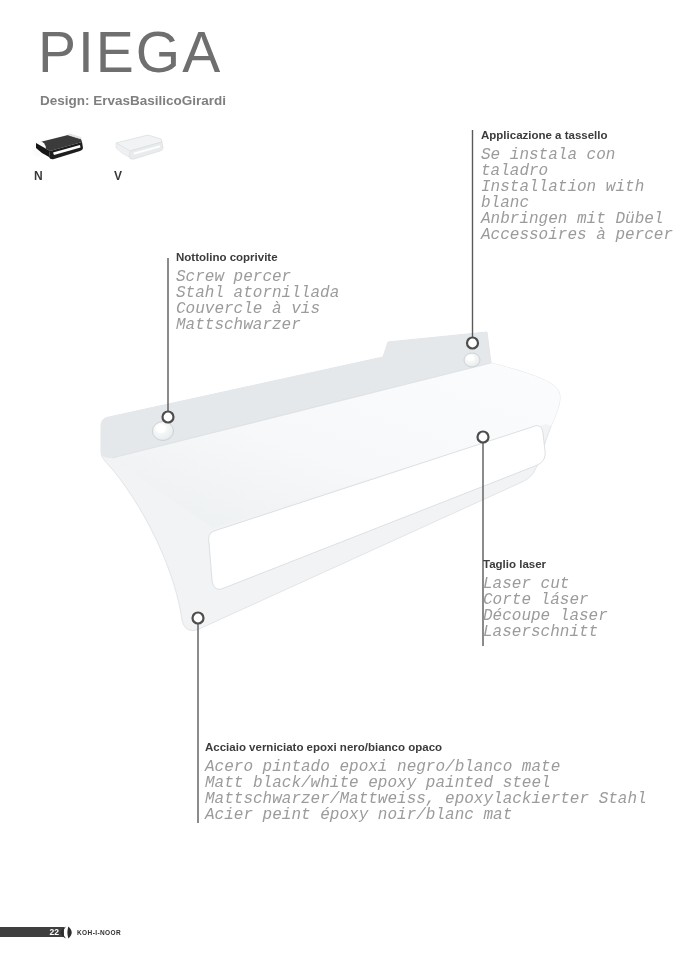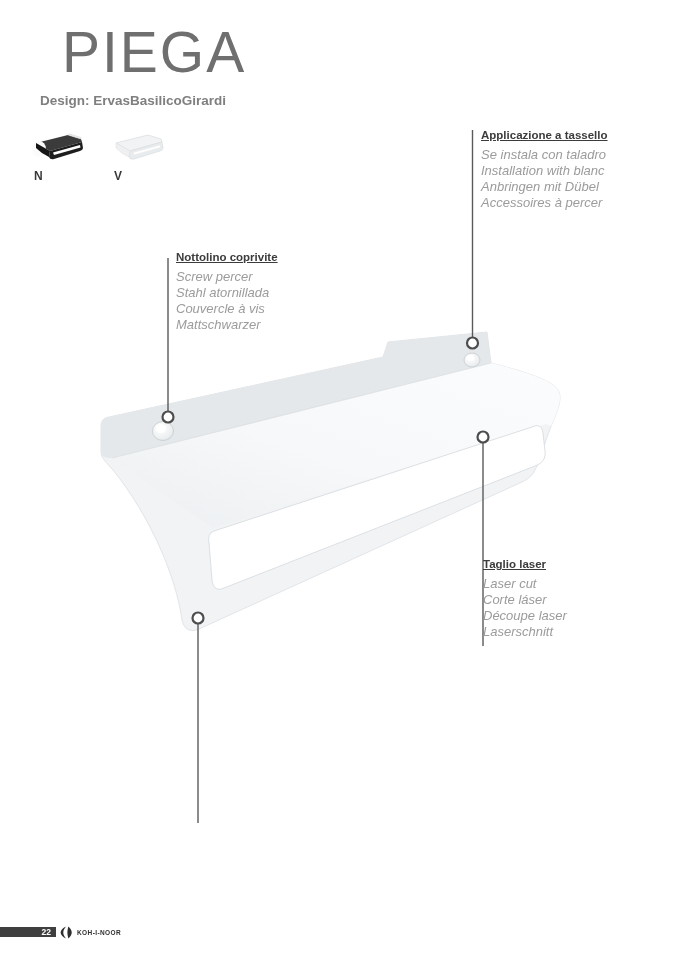--- a/index.html
+++ b/index.html
@@ -7,54 +7,54 @@
     position:relative;
     width:678px;height:959px;
     background:#ffffff;
     font-family:"Liberation Sans","DejaVu Sans",sans-serif;
     overflow:hidden;
   }
   
   .title{
     position:absolute;left:38px;top:24px;
     font-size:57px;font-weight:300;letter-spacing:2px;
-    color:#6f6f6f;line-height:1;margin-left:24px;
+    color:#6f6f6f;line-height:1;
   }
   .designer{
     position:absolute;left:40px;top:93px;
     font-size:13.5px;color:#7f7f7f;font-weight:bold;
   }
   
   .variant{position:absolute;width:64px;text-align:left;}
   .variant svg{display:block;}
   .variant .code{
     display:block;margin-top:3px;padding-left:8px;
     font-size:12px;font-weight:700;color:#3a3a3a;
   }
   #variant-n{left:26px;top:132px;}
   #variant-v{left:106px;top:132px;}
   
   .render{position:absolute;left:0;top:0;}
   
   .ann{position:absolute;}
   .ann h3{
     margin:0 0 6px 0;
-    font-size:11.5px;font-weight:700;color:#3c3c3c;text-decoration:underline;
+    font-size:11.5px;font-weight:700;color:#3c3c3c;
   }
   .ann p{
-    margin:0;font-size:13px;font-style:italic;
-    color:#9b9b9b;line-height:16px;
+    margin:0;font-size:16px;font-style:italic;
+    color:#9b9b9b;line-height:16px;font-family:Liberation Mono, monospace;
   }
   #ann-tassello{left:481px;top:129px;}
   #ann-nottolino{left:176px;top:251px;}
   #ann-taglio{left:483px;top:558px;}
   #ann-acciaio{left:205px;top:741px;}
   
   .pagenum-bar{
-    position:absolute;left:0;top:927px;width:56px;height:10px;
+    position:absolute;left:0;top:927px;width:64px;height:10px;
     background:#3f3f3f;color:#ffffff;
     font-size:8.5px;font-weight:700;line-height:10px;
     text-align:right;padding-right:5px;box-sizing:border-box;
   }
   .brand{
     position:absolute;left:60px;top:925px;height:14px;
     display:flex;align-items:center;gap:4px;
   }
   .brand .brand-text{
     font-size:6.5px;font-weight:700;letter-spacing:0.4px;color:#2f2f2f;
@@ -161,20 +161,27 @@
   </div>
 
   <div class="ann" id="ann-taglio">
     <h3>Taglio laser</h3>
     <p>Laser cut</p>
     <p>Corte láser</p>
     <p>Découpe laser</p>
     <p>Laserschnitt</p>
   </div>
 
+  <div class="ann" id="ann-acciaio">
+    <h3>Acciaio verniciato epoxi nero/bianco opaco</h3>
+    <p>Acero pintado epoxi negro/blanco mate</p>
+    <p>Matt black/white epoxy painted steel</p>
+    <p>Mattschwarzer/Mattweiss, epoxylackierter Stahl</p>
+    <p>Acier peint époxy noir/blanc mat</p>
+  </div>
 
   <div class="pagenum-bar">22</div>
   <div class="brand">
     <svg width="13" height="13" viewBox="0 0 13 13">
       <path d="M6,0.5 C2.6,2 0.6,4.4 0.6,6.5 C0.6,8.6 2.6,11 6,12.5 C4.1,10.2 3.3,8.4 3.3,6.5 C3.3,4.6 4.1,2.8 6,0.5 Z" fill="#2e2e2e"></path>
       <path d="M8.4,0.5 C10.6,2.6 11.7,4.5 11.7,6.5 C11.7,8.5 10.6,10.4 8.4,12.5 C7.7,10.2 7.4,8.4 7.4,6.5 C7.4,4.6 7.7,2.8 8.4,0.5 Z" fill="#2e2e2e"></path>
     </svg>
     <span class="brand-text">KOH-I-NOOR</span>
   </div>
 

